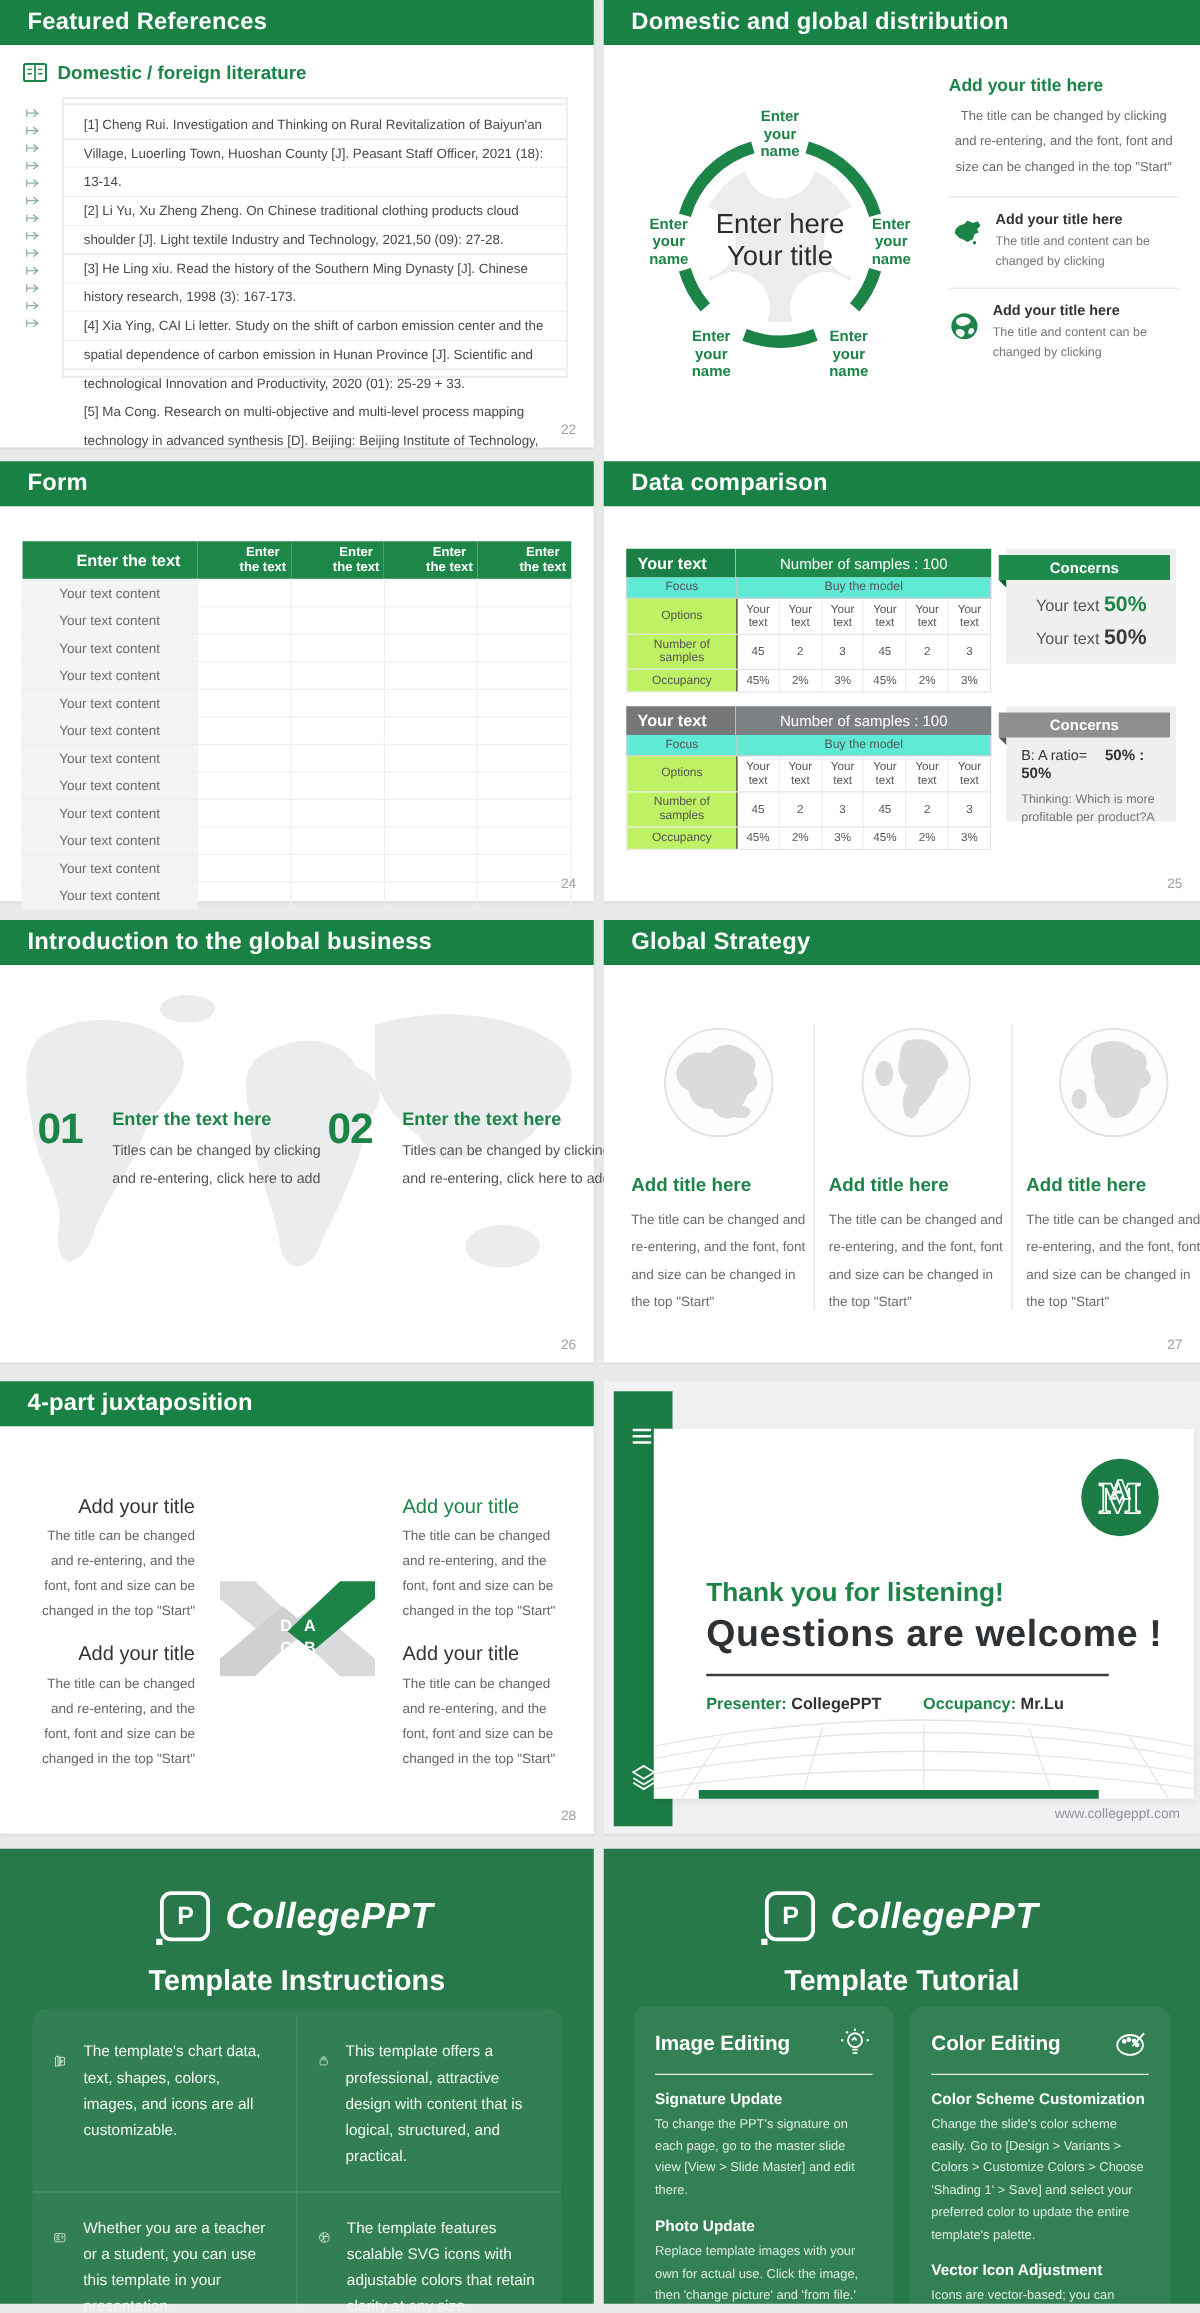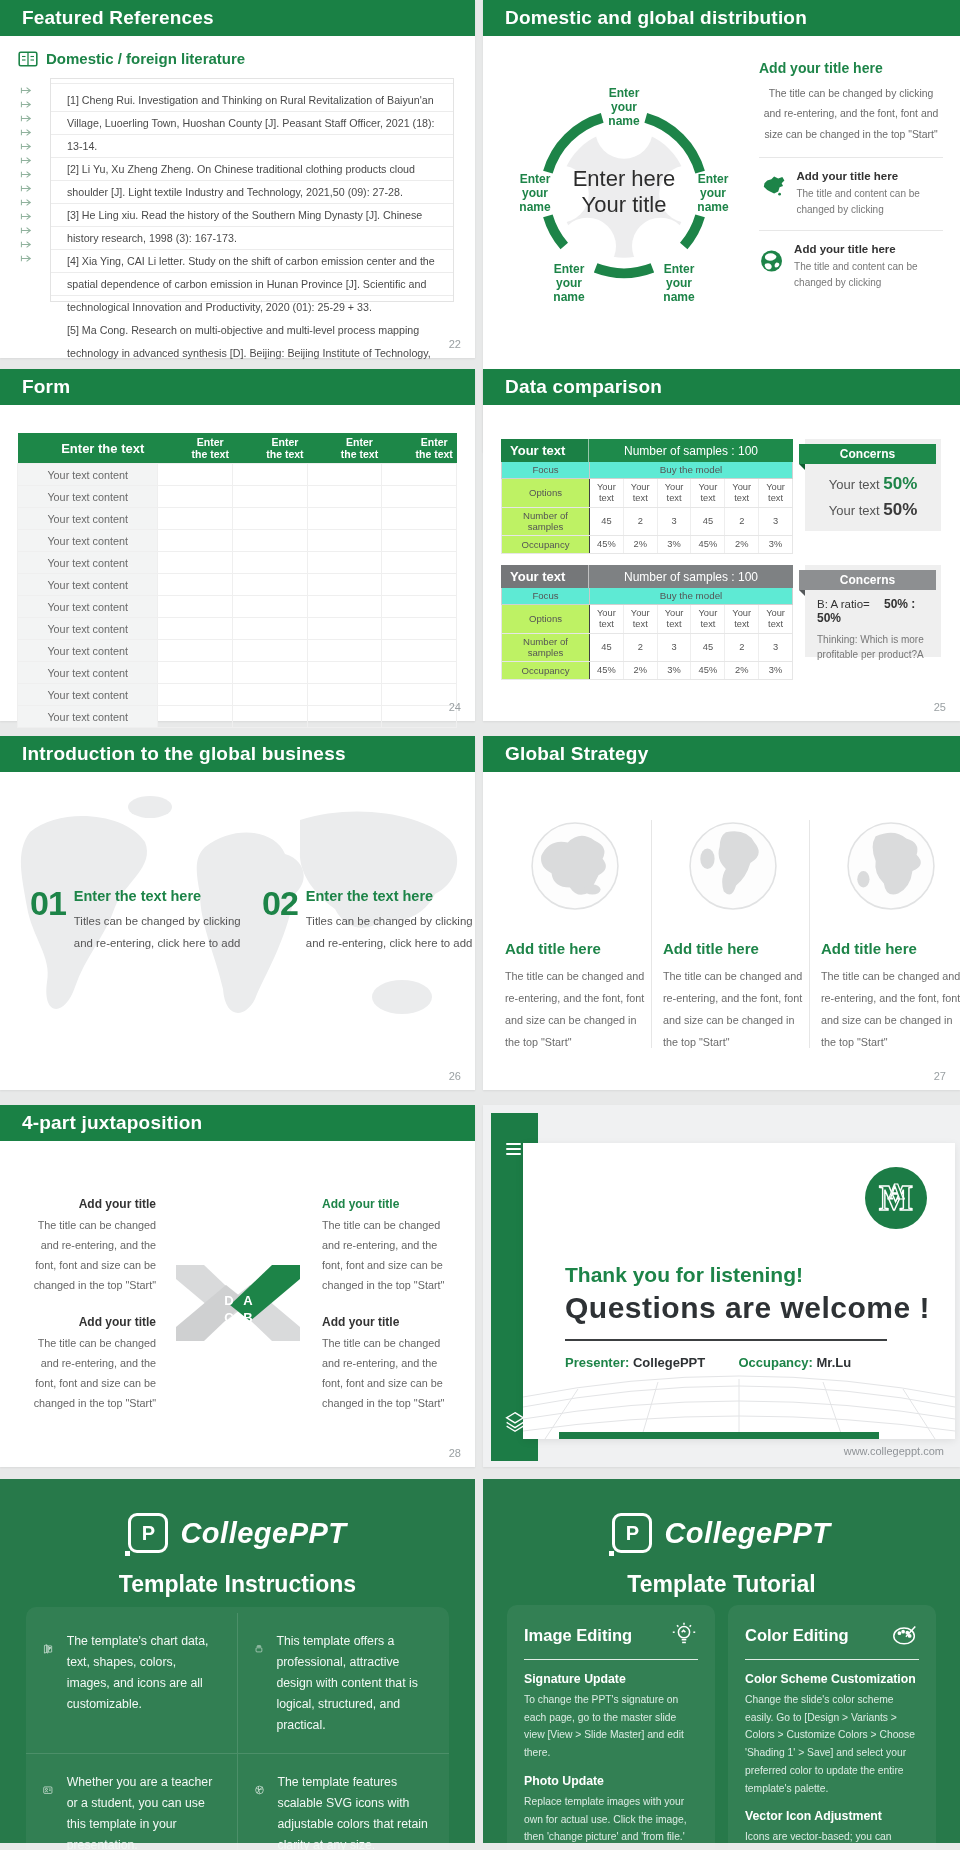--- a/index.html
+++ b/index.html
@@ -3,21 +3,21 @@
 <meta charset="utf-8">
 <style>
   html,body{margin:0;padding:0;}
   body{width:960px;height:1850px;background:#e8e9e9;font-family:"Liberation Sans",sans-serif;position:relative;overflow:hidden;}
   .canvas{position:absolute;inset:0;}
   .slide{position:absolute;background:#fff;box-shadow:0 1px 2px rgba(0,0,0,.07);}
   .bar{height:36px;background:#1a8145;color:#fff;font-size:19px;font-weight:700;line-height:36px;padding-left:22px;letter-spacing:.2px;}
   .pg{position:absolute;right:14px;bottom:8px;font-size:11px;color:#9aa0a3;}
 
   
-  .s22-head{position:absolute;left:18px;top:50px;display:flex;align-items:center;gap:8px;color:#1d8448;font-size:15px;font-weight:700;}
+  .s22-head{position:absolute;left:18px;top:50px;display:flex;gap:8px;color:#1d8448;font-size:15px;font-weight:700;}
   .marks{position:absolute;left:20px;top:86px;display:flex;flex-direction:column;gap:5px;}
   .refbox{position:absolute;left:50px;top:78px;width:404px;height:224px;border:1px solid #e3e3e3;padding:10px 16px 0;box-sizing:border-box;
     background-image:repeating-linear-gradient(to bottom,transparent 0 22px,#ececec 22px 23px);background-origin:content-box;}
   .refbox p{margin:0;font-size:10.7px;line-height:23px;color:#4a4a4a;}
 
   
   .ringwrap{position:absolute;left:16px;top:44px;width:250px;height:300px;}
   .ringsvg{position:absolute;left:15px;top:40px;}
   .rlb{position:absolute;width:48px;text-align:center;color:#1d8448;font-weight:700;font-size:12px;line-height:1.18;}
   .rlb-top{left:101px;top:42px;}
@@ -67,42 +67,42 @@
   .cc-1 .fold{border-top:6px solid #0e5c30;} .cc-2 .fold{border-top:6px solid #55585a;}
   .cc-body1{padding-top:32px;text-align:center;font-size:13px;color:#555;line-height:25px;}
   .cc-body1 .pct{font-size:17px;font-weight:700;}
   .cc-body1 .pct.g{color:#1d8448;} .cc-body1 .pct.d{color:#3a3a3a;}
   .cc-body2{padding:32px 8px 0 12px;font-size:11.5px;color:#333;}
   .cc-body2 b{font-size:12px;margin-left:11px;}
   .cc-think{margin-top:7px;font-size:10px;color:#777;line-height:1.5;}
 
   
   .mapbg{position:absolute;left:0;top:36px;width:475px;height:318px;}
-  .i-item{position:absolute;display:flex;gap:8px;}
+  .i-item{position:absolute;display:flex;gap:24px;}
   .i-1{left:30px;top:150px;} .i-2{left:262px;top:150px;}
   .i-num{font-size:34px;font-weight:700;color:#1d8448;letter-spacing:-1px;line-height:1;}
   .i-txt h4{margin:2px 0 6px;font-size:14.5px;color:#1d8448;font-weight:700;}
   .i-txt p{margin:0;width:168px;font-size:11.4px;color:#555;line-height:1.95;}
 
   
   .g-col{position:absolute;top:70px;width:140px;}
   .g-1{left:22px;} .g-2{left:180px;} .g-3{left:338px;}
   .g-sep{position:absolute;top:84px;width:1px;height:228px;background:#e6e6e6;}
   .gs-1{left:168px;} .gs-2{left:326px;}
   .g-col svg{display:block;margin:14px auto 28px;}
   .g-col h4{margin:0 0 8px;font-size:15px;color:#1d8448;font-weight:700;}
   .g-col p{margin:0;font-size:10.8px;color:#6b6b6b;line-height:2.05;}
 
   
   .j-blk{position:absolute;width:138px;}
   .j-tl{left:18px;top:92px;text-align:right;}
   .j-tr{left:322px;top:92px;}
   .j-bl{left:18px;top:210px;text-align:right;}
   .j-br{left:322px;top:210px;}
-  .j-blk h4{margin:0 0 5px;font-size:12px;color:#333;font-weight:700;}
+  .j-blk h4{margin:0 0 5px;font-size:16px;color:#333;font-weight:400;}
   .j-tr h4{color:#1d8448;}
   .j-blk p{margin:0;font-size:10.8px;color:#666;line-height:1.85;}
   .j-gfx{position:absolute;left:168px;top:148px;}
 
   
   .s29{background:#f0f1f2;}
   .t-side{position:absolute;left:8px;top:8px;width:47px;height:348px;background:#1c7c46;}
   .t-burger{position:absolute;left:15px;top:30px;display:flex;flex-direction:column;gap:3px;}
   .t-burger i{display:block;width:15px;height:2px;background:#fff;border-radius:1px;}
   .t-layers{position:absolute;left:11px;top:296px;}

